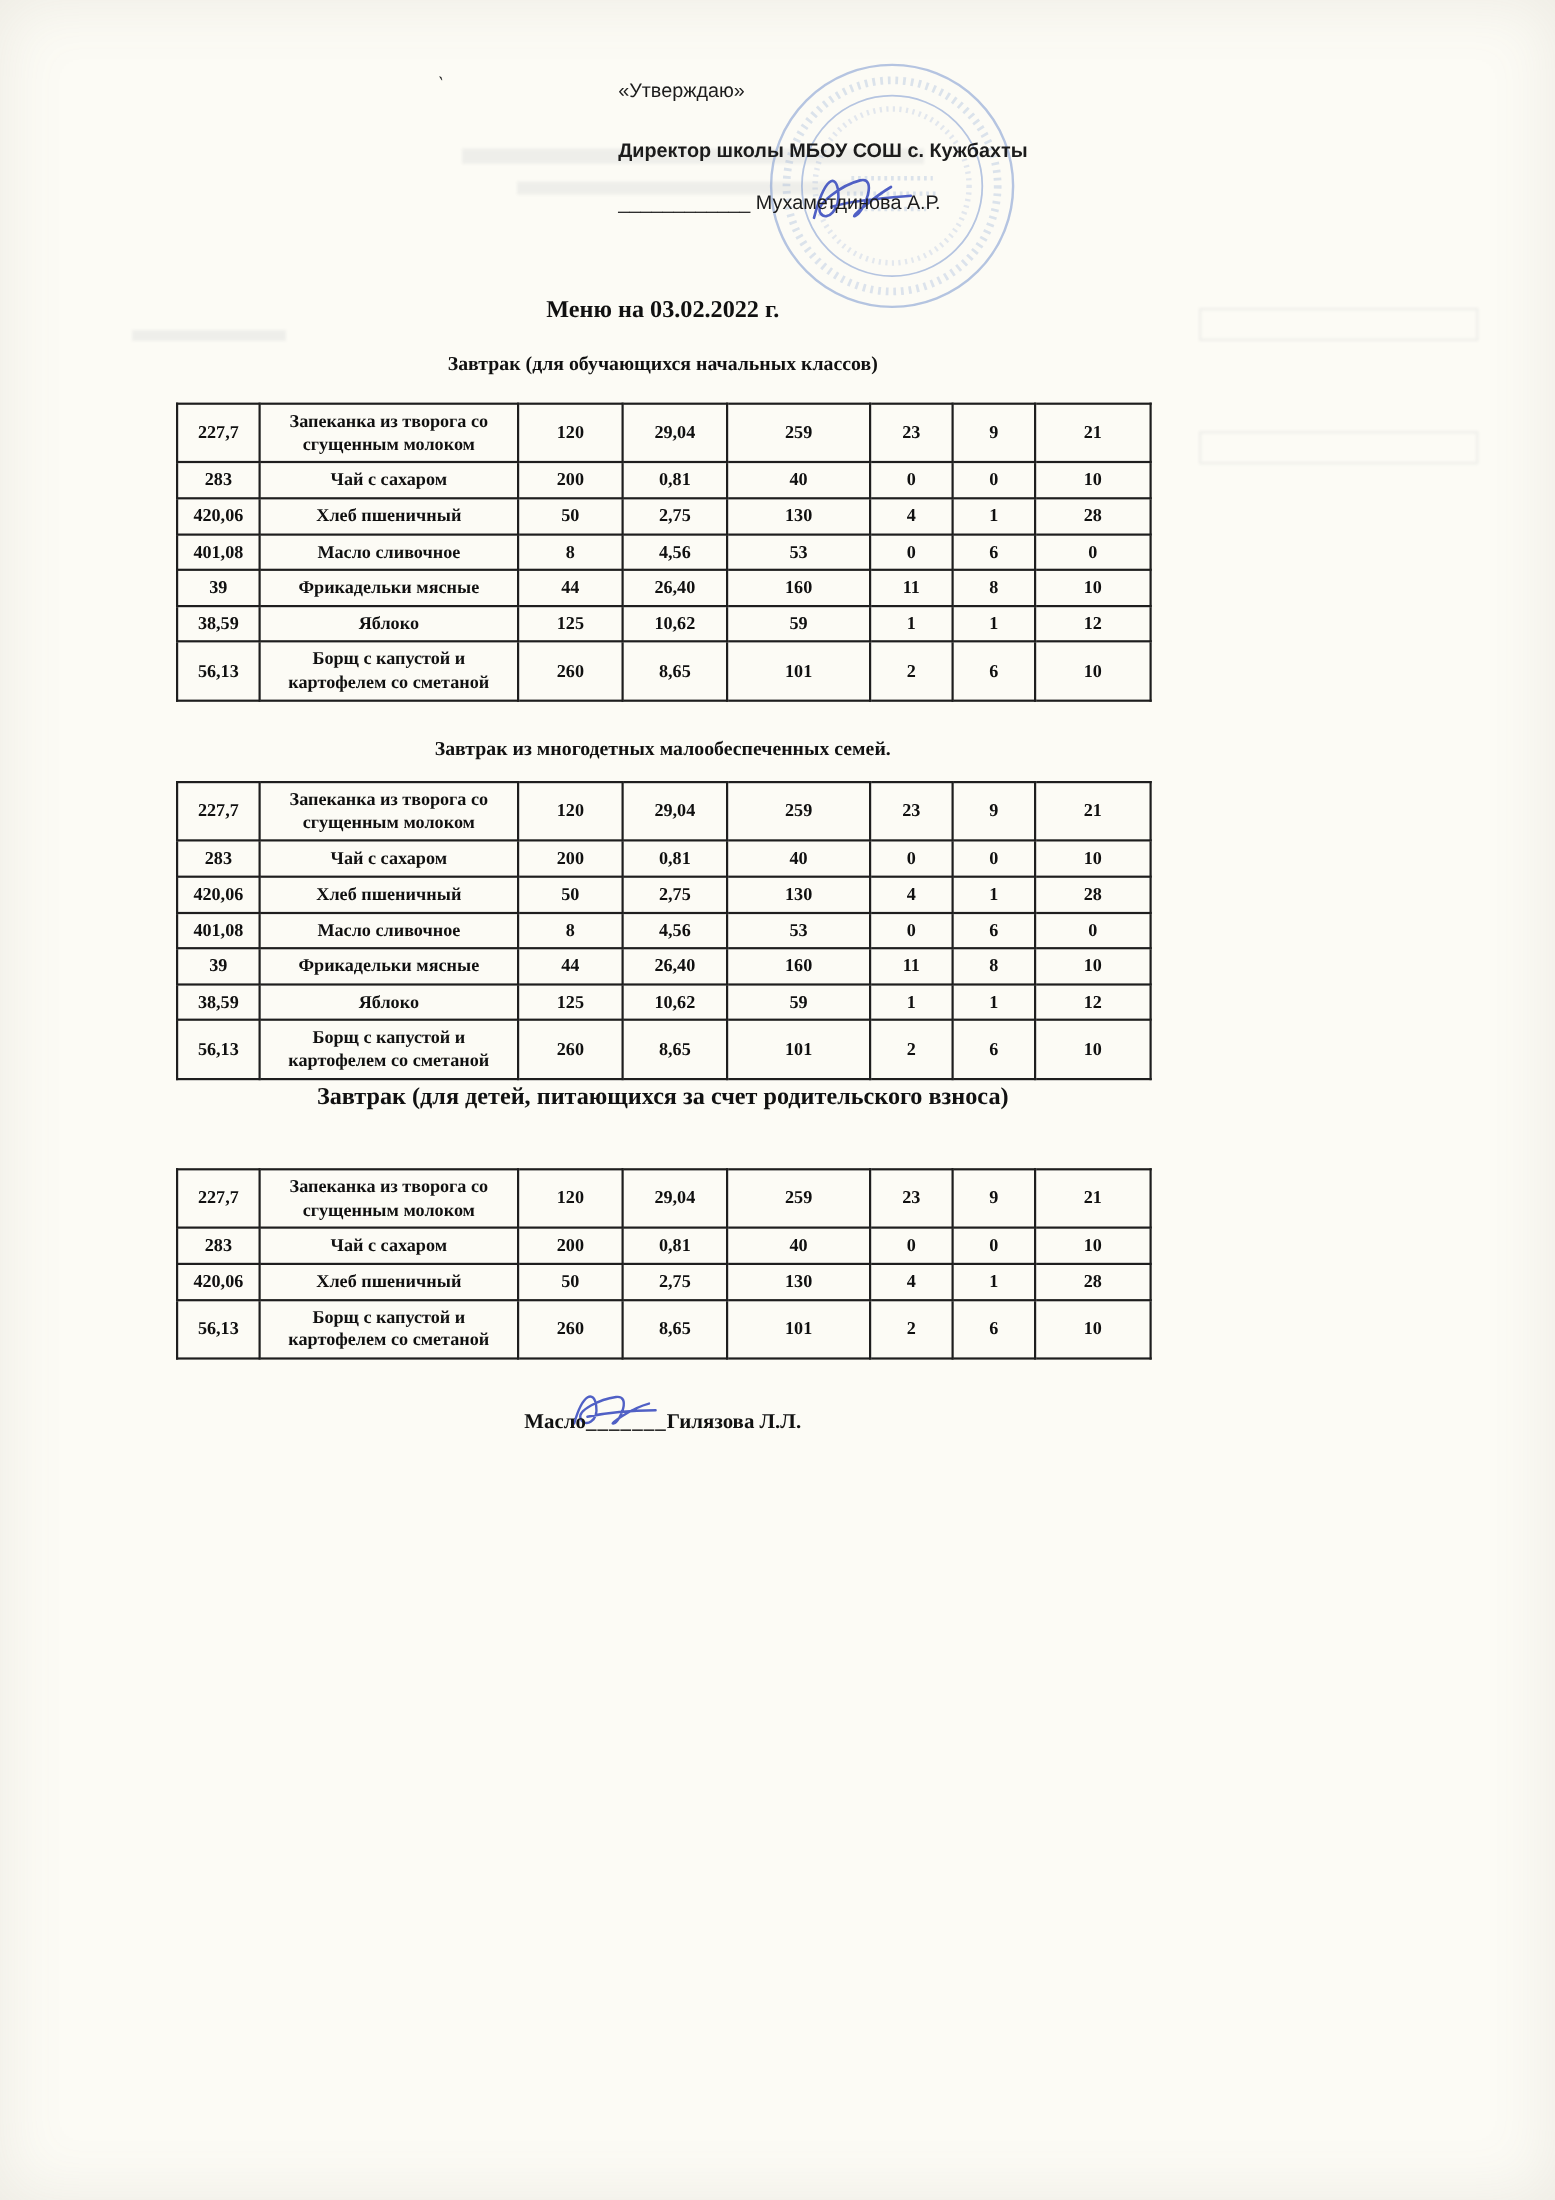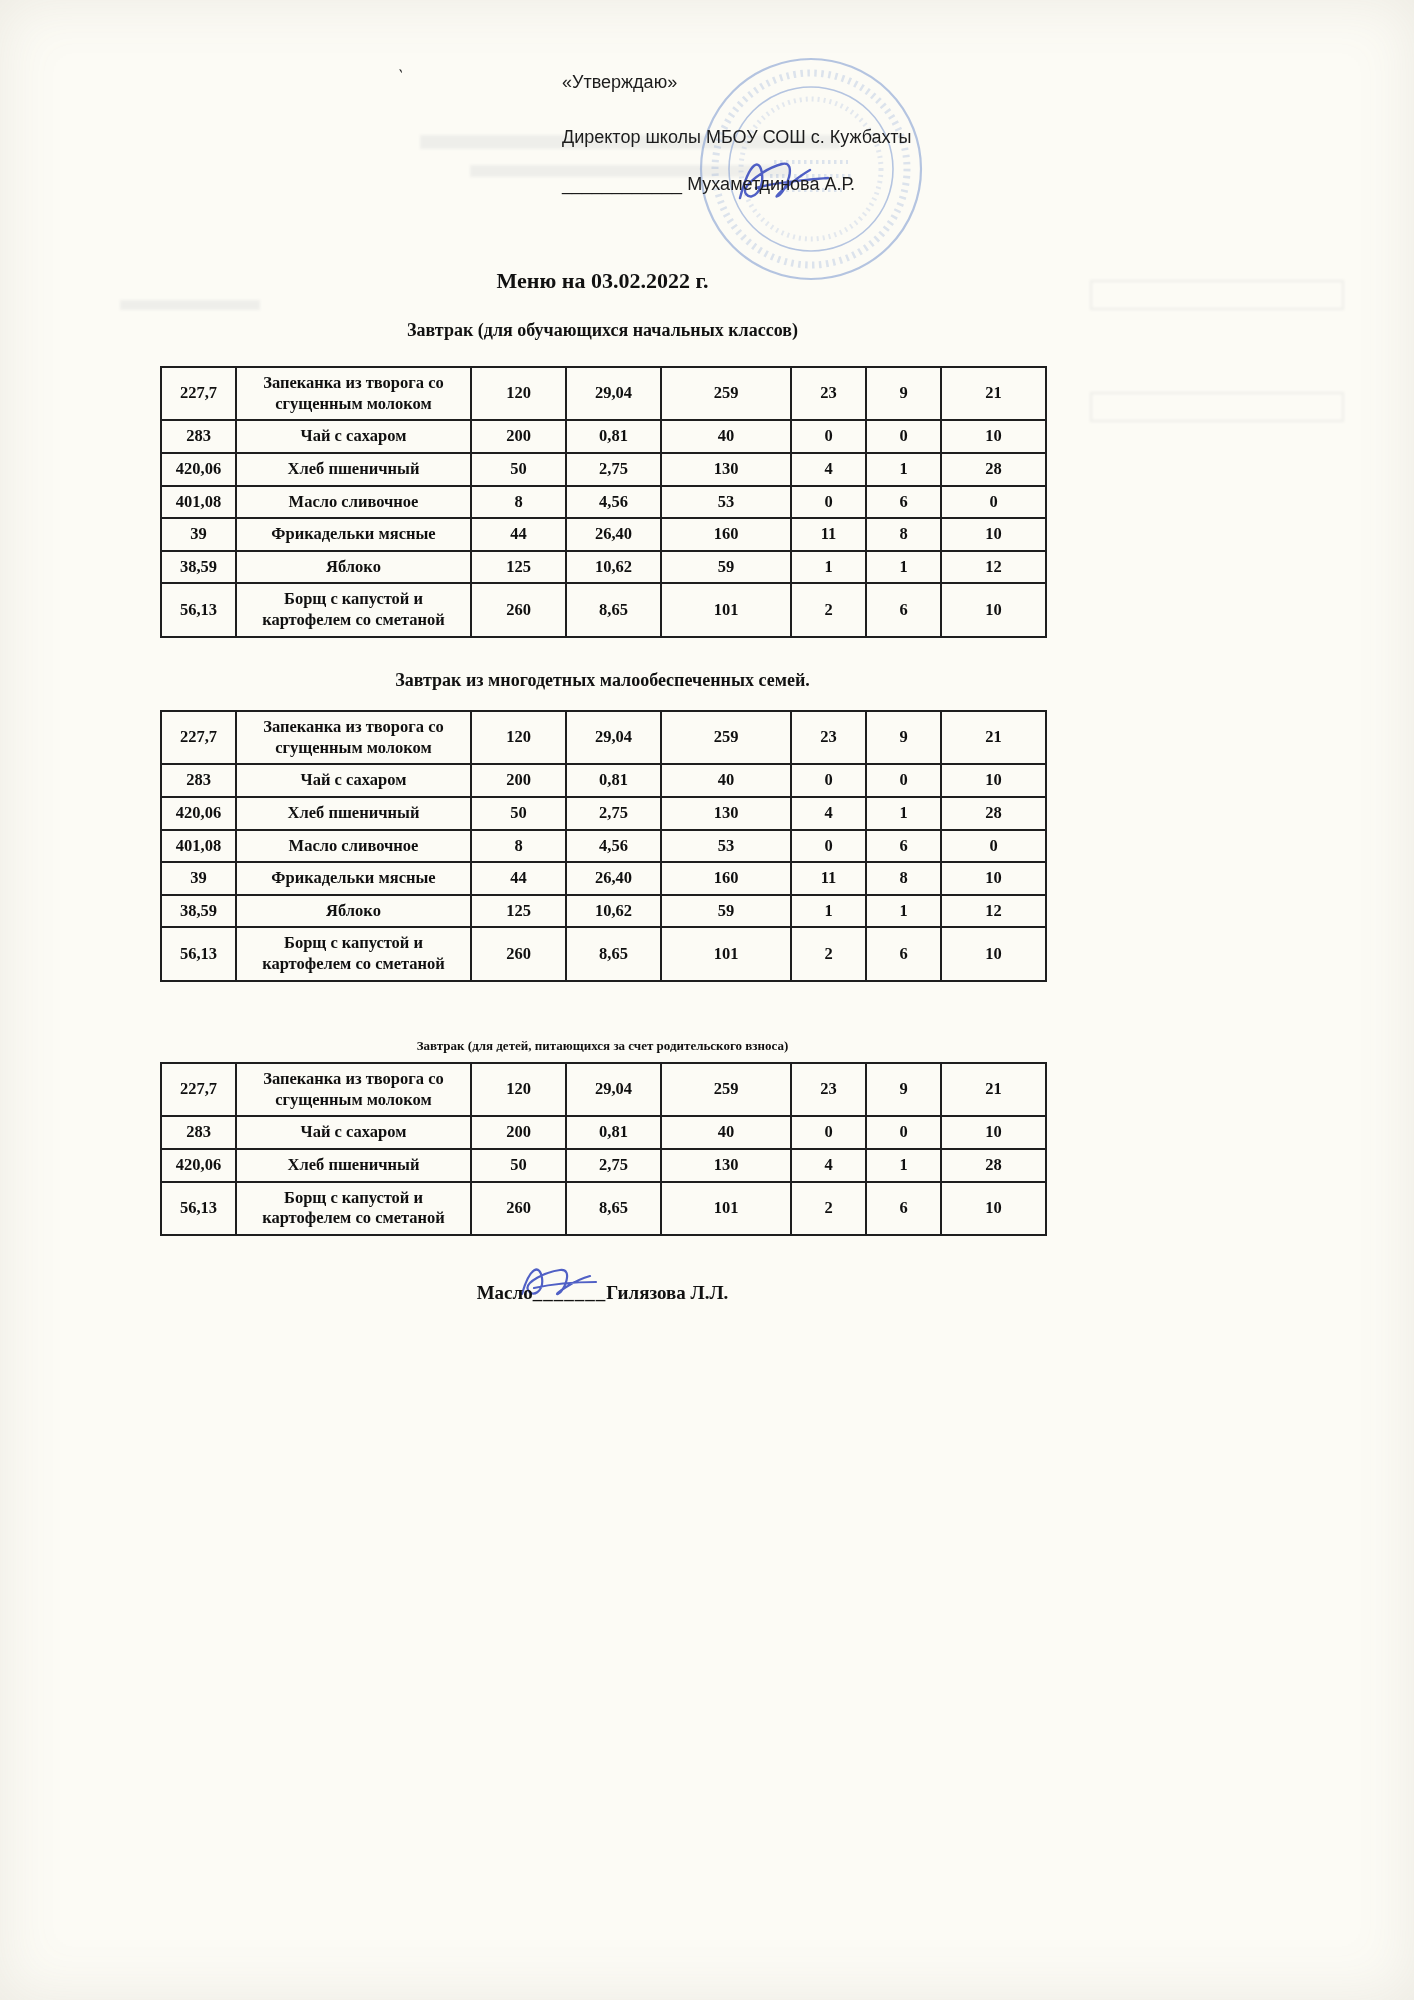--- a/index.html
+++ b/index.html
@@ -9,31 +9,31 @@
     font-family:"Liberation Serif", serif;color:#111;
     box-shadow:inset 0 0 60px rgba(120,115,95,.12);
   }
   
   .approval{
     position:absolute;top:72px;right:372px;width:480px;
     text-align:left;font-family:"Liberation Sans", sans-serif;
     font-size:18px;color:#1c1c1c;
   }
   .approval .line1{margin-bottom:34px;}
-  .approval .line2{margin-bottom:26px;}
+  .approval .line2{margin-bottom:26px;font-weight:bold;}
   .approval .line3{position:relative;}
   
   .stamp{position:absolute;left:694px;top:52px;width:234px;height:234px;pointer-events:none;}
   .signature-svg{position:absolute;left:726px;top:148px;width:120px;height:64px;pointer-events:none;}
   
   .content{position:absolute;left:160px;width:885px;text-align:center;}
   .doc-title{top:268px;font-size:22px;font-weight:bold;}
   .sec-head1{top:320px;font-size:18px;font-weight:bold;}
   .sec-head2{top:670px;font-size:18px;font-weight:bold;}
-  .sec-head3{top:1038px;font-size:13px;font-weight:bold;}
+  .sec-head3{top:984px;font-size:22px;font-weight:bold;}
   .tbl-wrap1{top:366px;}
   .tbl-wrap2{top:710px;}
   .tbl-wrap3{top:1062px;}
   table.menu{border-collapse:collapse;table-layout:fixed;width:885px;background:transparent;padding-left:27px;}
   table.menu td{
     border:2px solid #1e1e1e;text-align:center;vertical-align:middle;
     font-weight:bold;font-size:16.5px;line-height:1.25;color:#101010;
     padding:5px 4px;word-wrap:break-word;
   }
   col.c0{width:75px;} col.c1{width:235px;} col.c2{width:95px;} col.c3{width:95px;}

